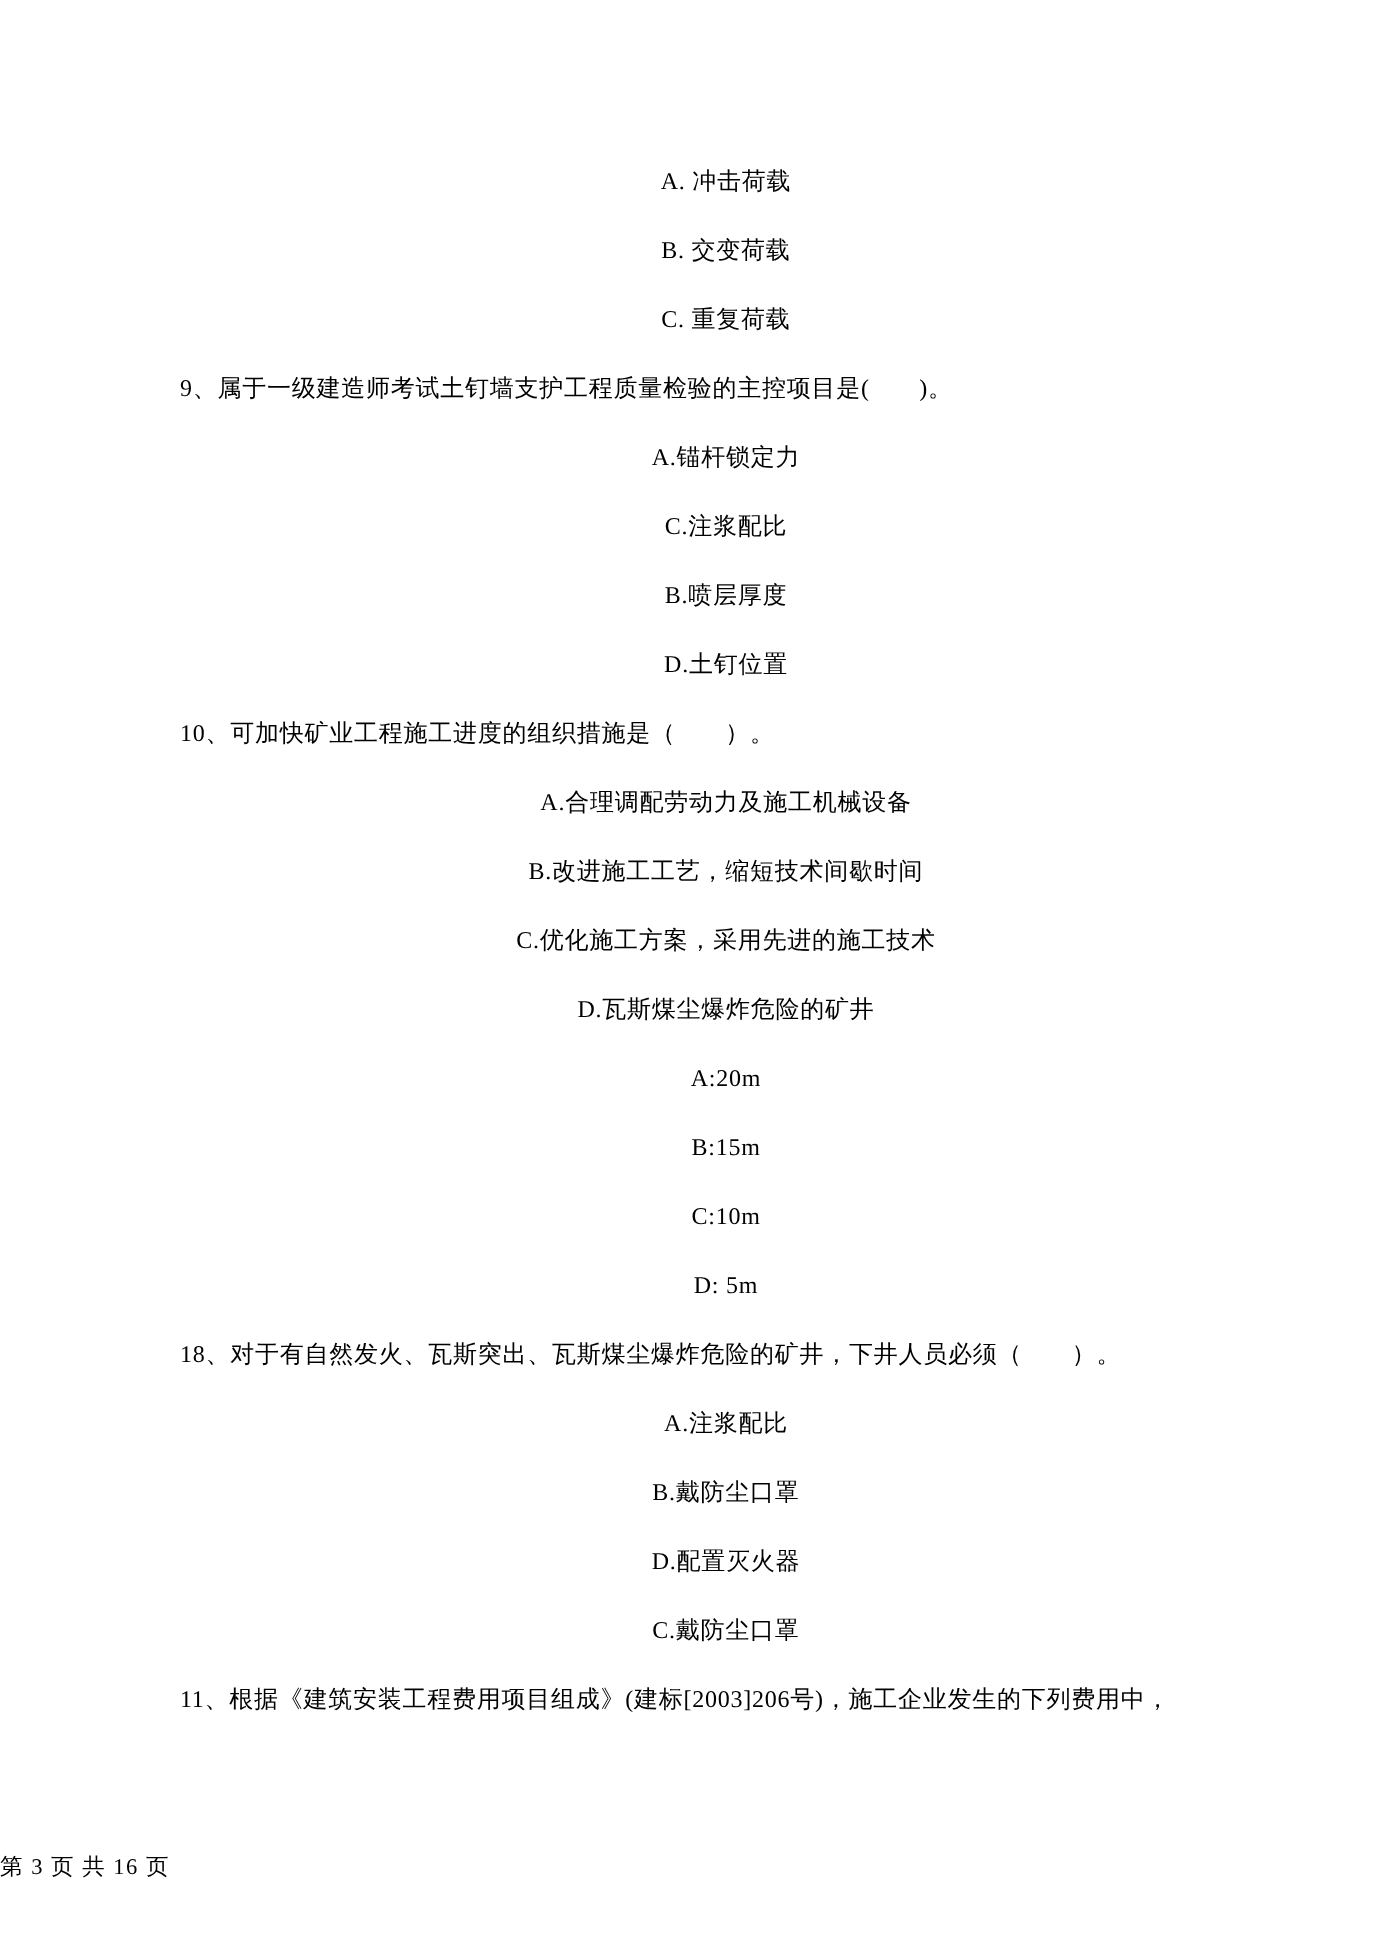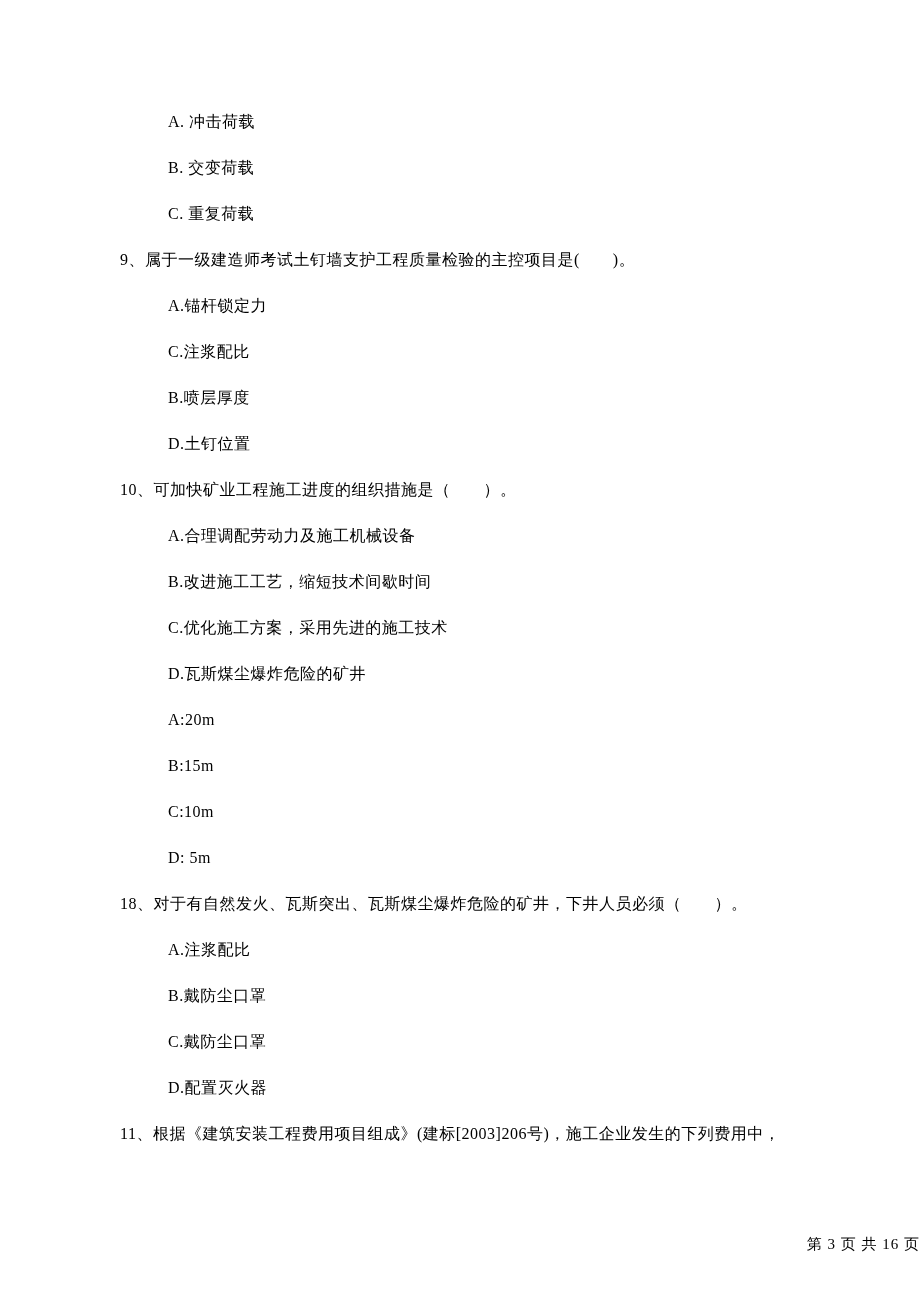--- a/index.html
+++ b/index.html
@@ -16,31 +16,32 @@
     padding: 110px 120px 0 120px;
     font-size: 16px;
     line-height: 1.5;
   }
   .option-block {
     padding-left: 48px;
   }
   .option {
     margin-bottom: 22px;
     letter-spacing: 0.5px;
+    text-align: center;
   }
   .question {
     margin-bottom: 22px;
     letter-spacing: 0.5px;
   }
   .footer {
     position: absolute;
     bottom: 48px;
     left: 0;
     width: 100%;
-    text-align: right;
+    text-align: left;
     font-size: 15px;
     letter-spacing: 1px;
   }
 </style>
 </head>
 <body>
 
 <div class="page">
 
   <div class="option-block">
@@ -69,21 +70,21 @@
     <div class="option">A:20m</div>
     <div class="option">B:15m</div>
     <div class="option">C:10m</div>
     <div class="option">D: 5m</div>
   </div>
 
   <div class="question">18、对于有自然发火、瓦斯突出、瓦斯煤尘爆炸危险的矿井，下井人员必须（　　）。</div>
   <div class="option-block">
     <div class="option">A.注浆配比</div>
     <div class="option">B.戴防尘口罩</div>
+    <div class="option">D.配置灭火器</div>
     <div class="option">C.戴防尘口罩</div>
-    <div class="option">D.配置灭火器</div>
   </div>
 
   <div class="question">11、根据《建筑安装工程费用项目组成》(建标[2003]206号)，施工企业发生的下列费用中，</div>
 
 </div>
 
 <div class="footer">第 3 页 共 16 页</div>
 
 </body></html>

